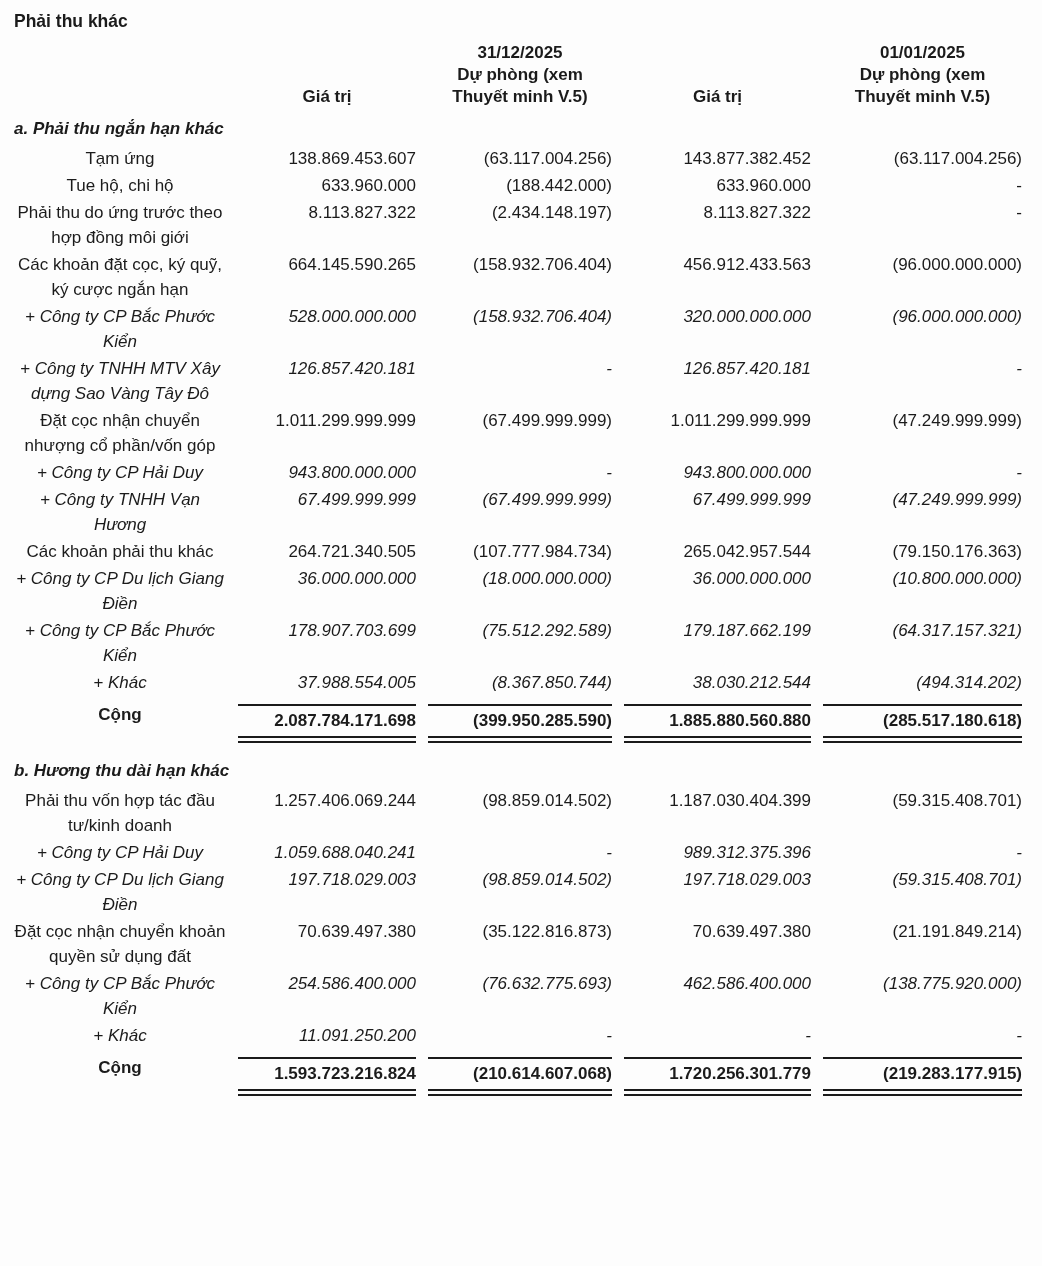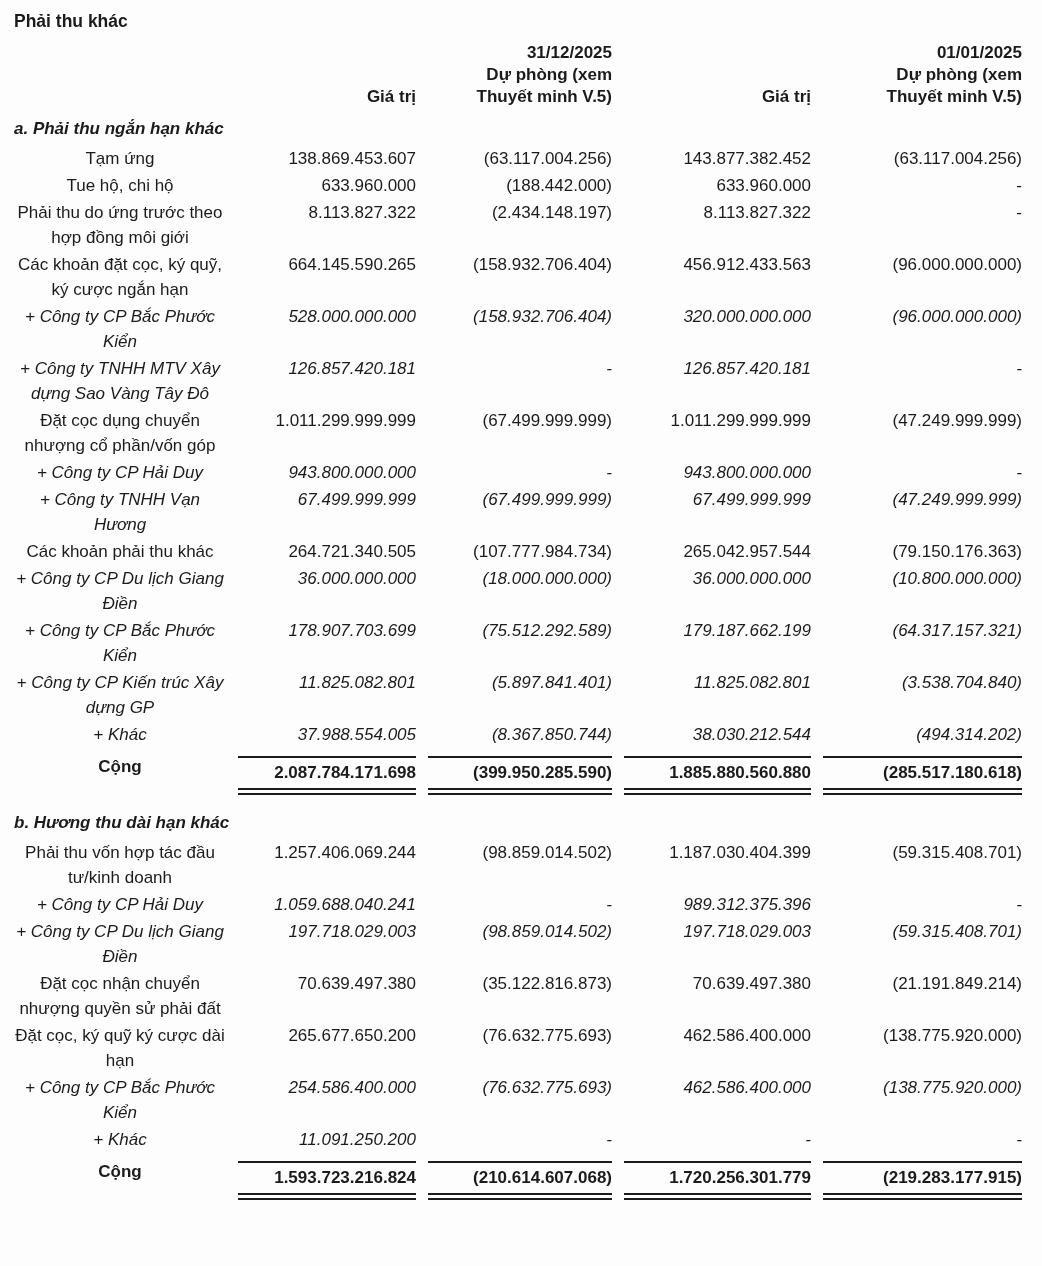--- a/index.html
+++ b/index.html
@@ -33,21 +33,20 @@
   col.c-label { width: 212px; }
   col.c-v1 { width: 190px; }
   col.c-p1 { width: 196px; }
   col.c-v2 { width: 199px; }
   col.c-p2 { width: 211px; }
 
   th.num-head {
     font-weight: bold;
     font-size: 17px;
     line-height: 22px;
-    text-align: right;
     vertical-align: bottom;
     padding: 0 0 5px 12px;
   }
   th.corner { padding: 0; }
 
   td.label-cell {
     text-align: center;
     vertical-align: top;
     font-size: 17px;
     line-height: 25px;
@@ -205,21 +204,21 @@
             <div class="num-inner">-</div>
           </td>
           <td class="num-cell">
             <div class="num-inner">126.857.420.181</div>
           </td>
           <td class="num-cell">
             <div class="num-inner">-</div>
           </td>
         </tr>
         <tr class="data-row">
-          <td class="label-cell">Đặt cọc dụng chuyển nhượng cổ phần/vốn góp</td>
+          <td class="label-cell">Đặt cọc nhận chuyển nhượng cổ phần/vốn góp</td>
           <td class="num-cell">
             <div class="num-inner">1.011.299.999.999</div>
           </td>
           <td class="num-cell">
             <div class="num-inner">(67.499.999.999)</div>
           </td>
           <td class="num-cell">
             <div class="num-inner">1.011.299.999.999</div>
           </td>
           <td class="num-cell">
@@ -292,35 +291,20 @@
             <div class="num-inner">178.907.703.699</div>
           </td>
           <td class="num-cell">
             <div class="num-inner">(75.512.292.589)</div>
           </td>
           <td class="num-cell">
             <div class="num-inner">179.187.662.199</div>
           </td>
           <td class="num-cell">
             <div class="num-inner">(64.317.157.321)</div>
-          </td>
-        </tr>
-        <tr class="data-row sub">
-          <td class="label-cell">+ Công ty CP Kiến trúc Xây dựng GP</td>
-          <td class="num-cell">
-            <div class="num-inner">11.825.082.801</div>
-          </td>
-          <td class="num-cell">
-            <div class="num-inner">(5.897.841.401)</div>
-          </td>
-          <td class="num-cell">
-            <div class="num-inner">11.825.082.801</div>
-          </td>
-          <td class="num-cell">
-            <div class="num-inner">(3.538.704.840)</div>
           </td>
         </tr>
         <tr class="data-row sub">
           <td class="label-cell">+ Khác</td>
           <td class="num-cell">
             <div class="num-inner">37.988.554.005</div>
           </td>
           <td class="num-cell">
             <div class="num-inner">(8.367.850.744)</div>
           </td>
@@ -388,47 +372,32 @@
             <div class="num-inner">(98.859.014.502)</div>
           </td>
           <td class="num-cell">
             <div class="num-inner">197.718.029.003</div>
           </td>
           <td class="num-cell">
             <div class="num-inner">(59.315.408.701)</div>
           </td>
         </tr>
         <tr class="data-row">
-          <td class="label-cell">Đặt cọc nhận chuyển nhượng quyền sử phải đất</td>
+          <td class="label-cell">Đặt cọc nhận chuyển khoản quyền sử dụng đất</td>
           <td class="num-cell">
             <div class="num-inner">70.639.497.380</div>
           </td>
           <td class="num-cell">
             <div class="num-inner">(35.122.816.873)</div>
           </td>
           <td class="num-cell">
             <div class="num-inner">70.639.497.380</div>
           </td>
           <td class="num-cell">
             <div class="num-inner">(21.191.849.214)</div>
-          </td>
-        </tr>
-        <tr class="data-row">
-          <td class="label-cell">Đặt cọc, ký quỹ ký cược dài hạn</td>
-          <td class="num-cell">
-            <div class="num-inner">265.677.650.200</div>
-          </td>
-          <td class="num-cell">
-            <div class="num-inner">(76.632.775.693)</div>
-          </td>
-          <td class="num-cell">
-            <div class="num-inner">462.586.400.000</div>
-          </td>
-          <td class="num-cell">
-            <div class="num-inner">(138.775.920.000)</div>
           </td>
         </tr>
         <tr class="data-row sub">
           <td class="label-cell">+ Công ty CP Bắc Phước Kiển</td>
           <td class="num-cell">
             <div class="num-inner">254.586.400.000</div>
           </td>
           <td class="num-cell">
             <div class="num-inner">(76.632.775.693)</div>
           </td>

